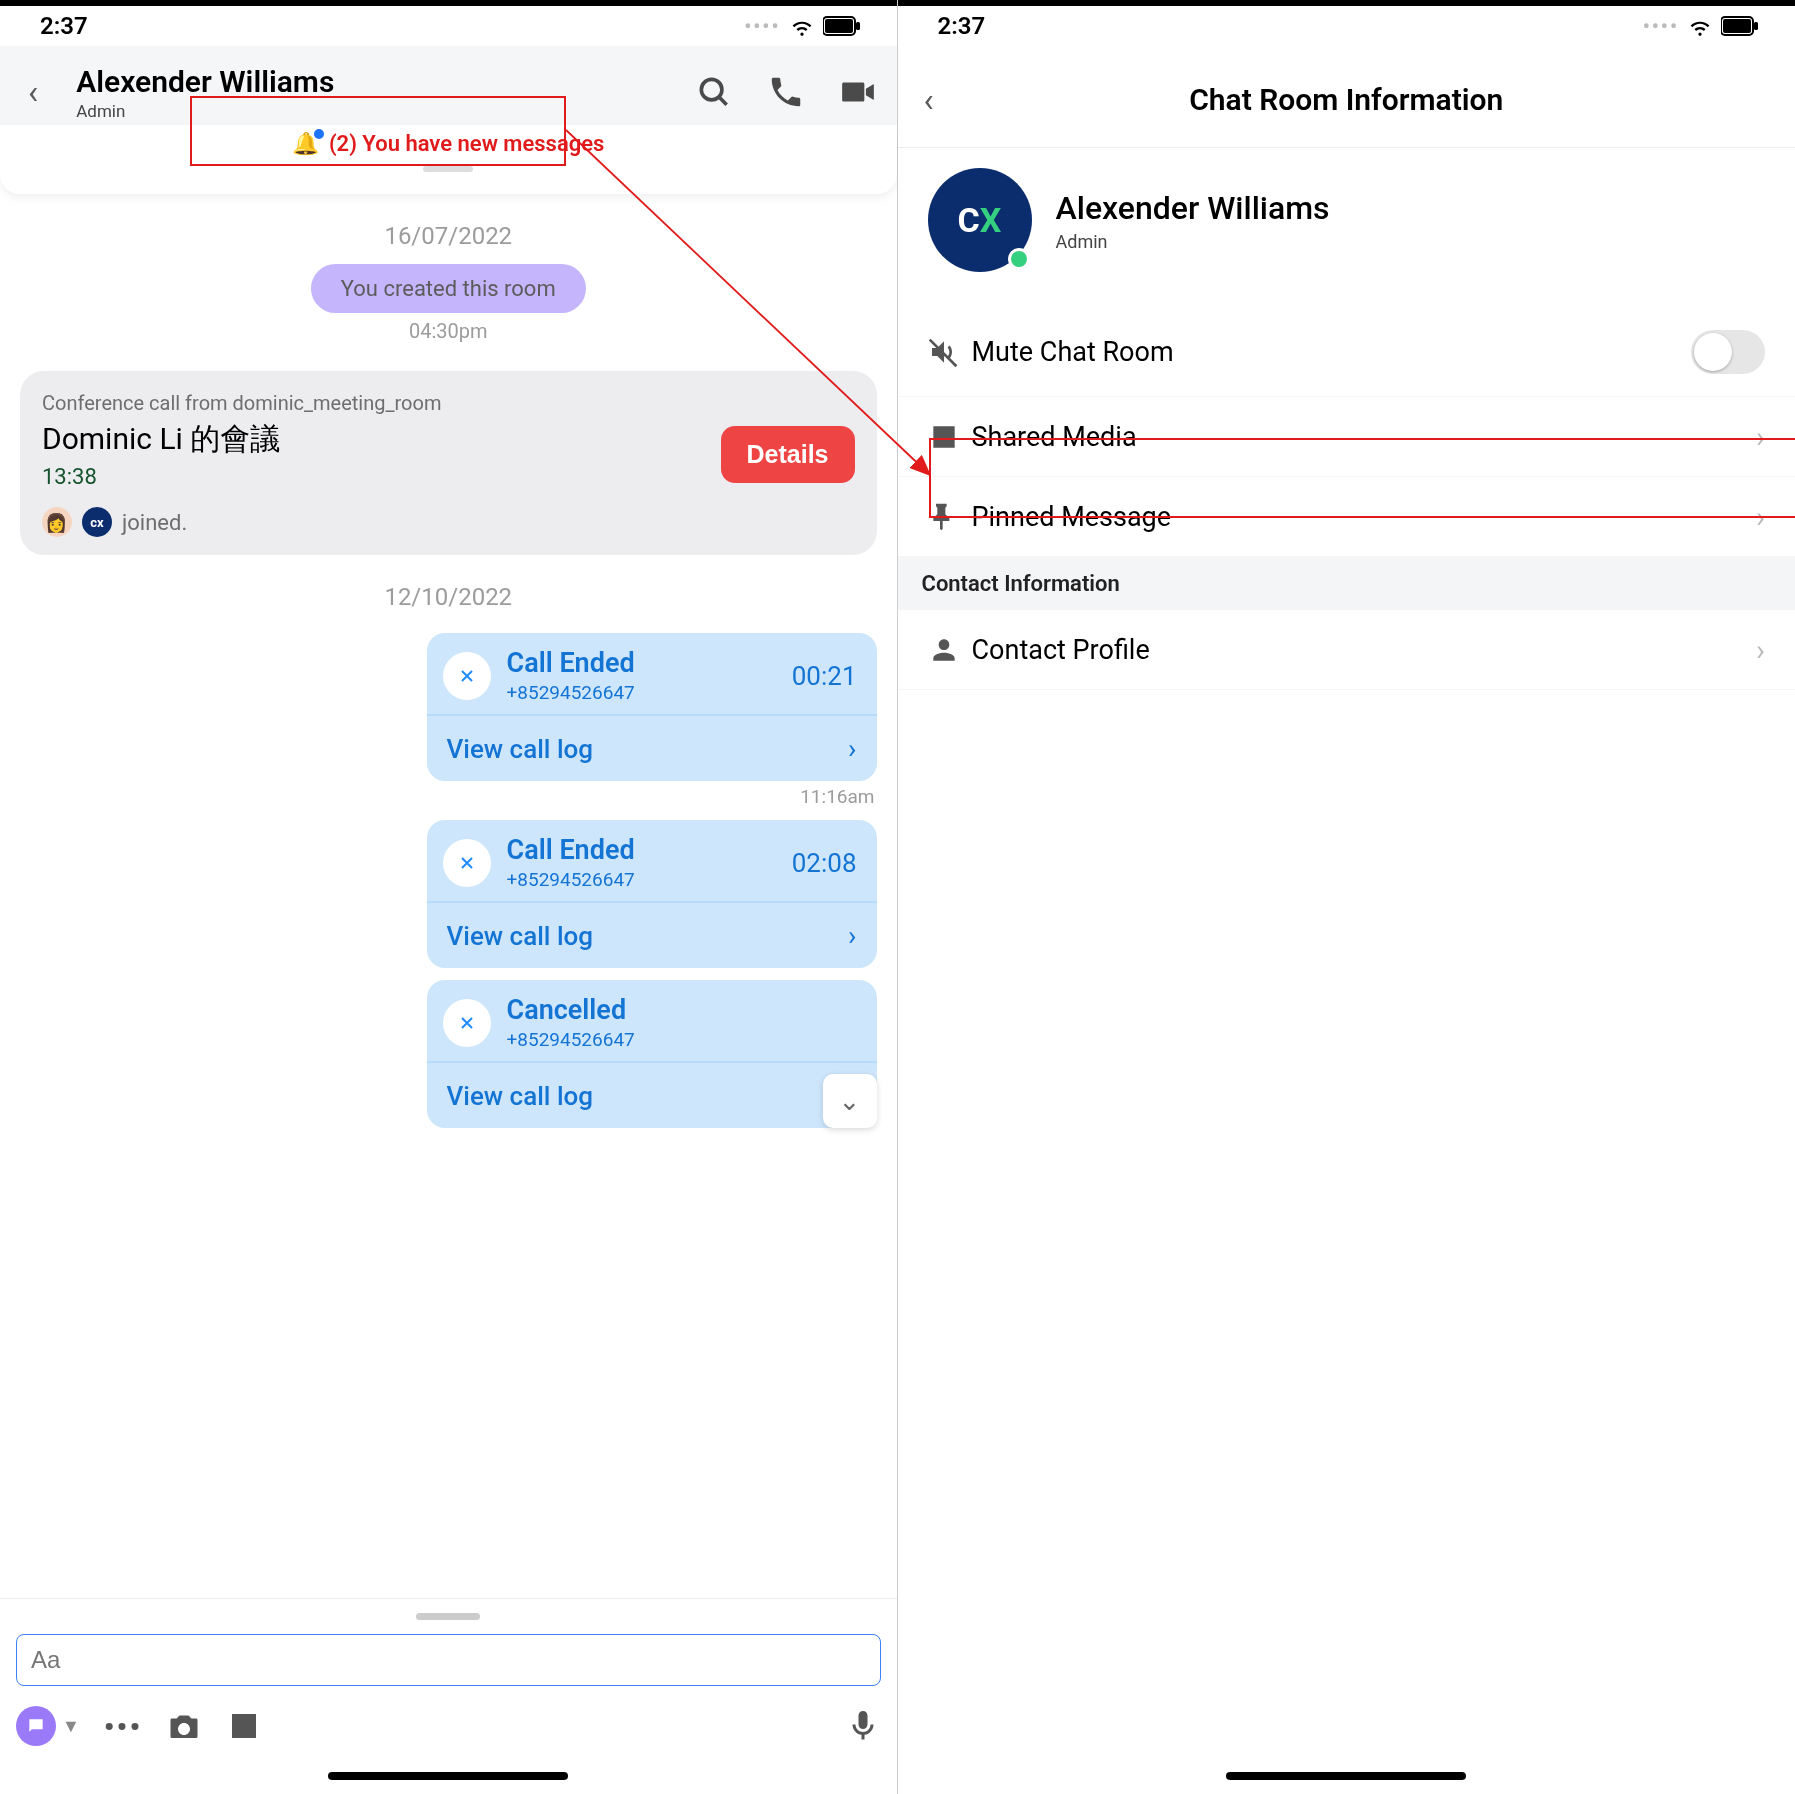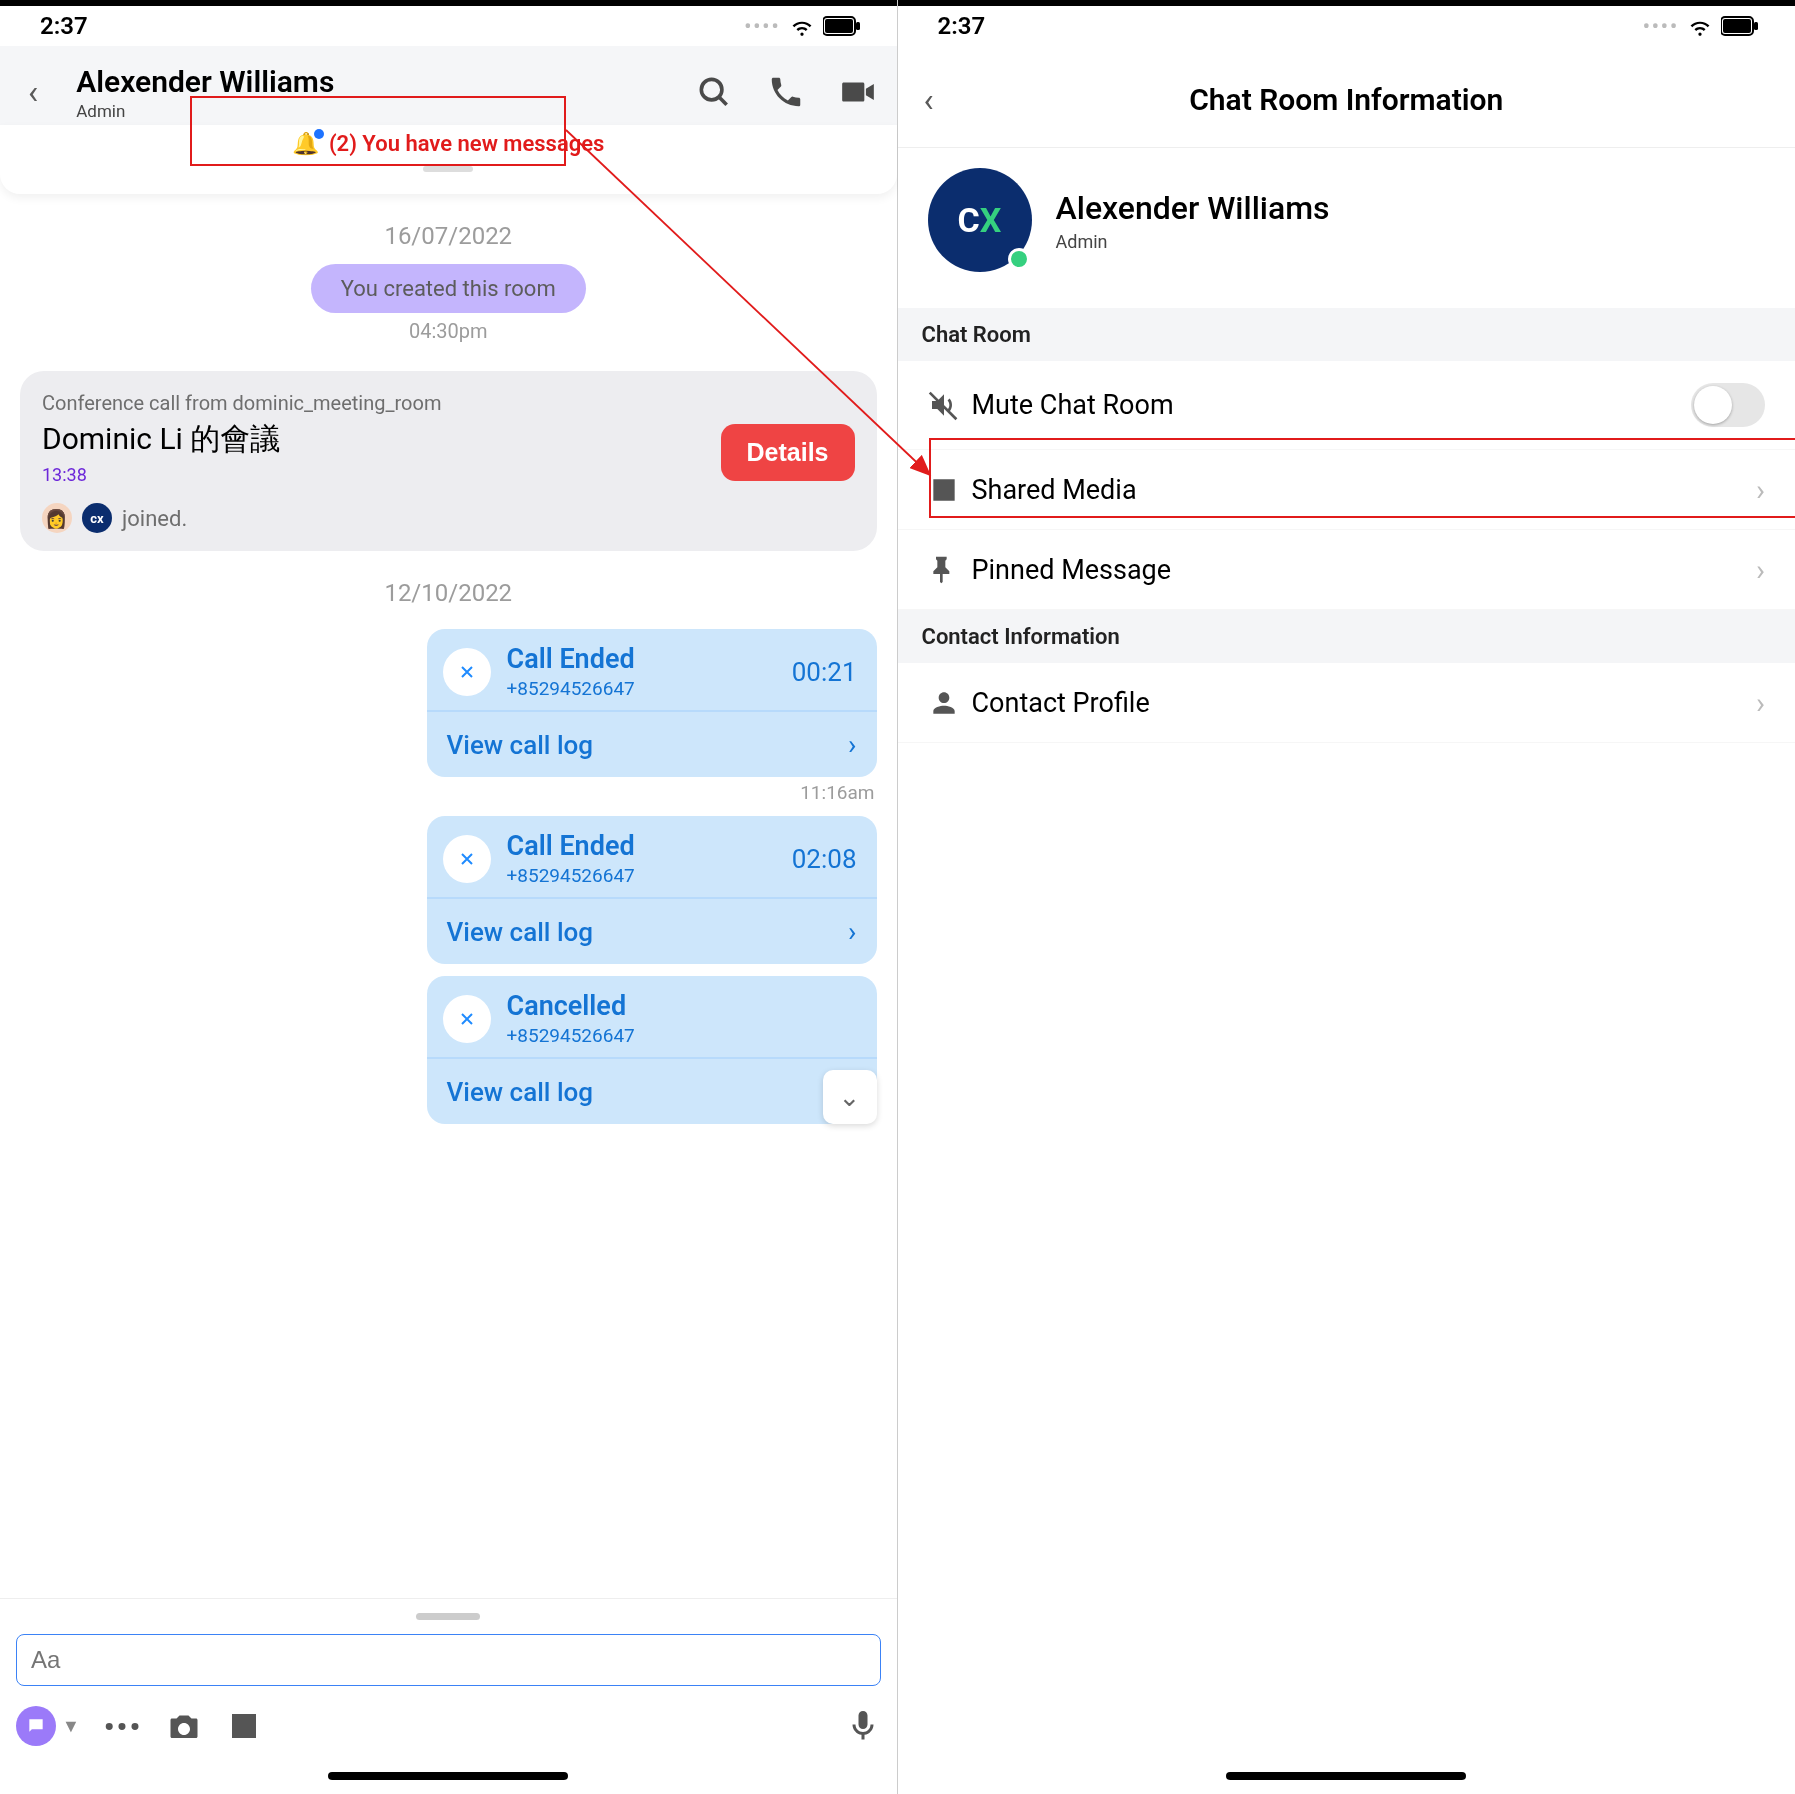--- a/index.html
+++ b/index.html
@@ -73,21 +73,21 @@
 
   .conf-card {
     background:#ededf0;
     border-radius:24px;
     margin:28px 20px 0 20px;
     padding:20px 22px 18px 22px;
   }
   .conf-meta{ color:#6e6e6e; font-size:20px; }
   .conf-row{display:flex;align-items:center;justify-content:space-between;margin-top:4px;}
   .conf-title{ font-size:30px; font-weight:400; color:#000;}
-  .conf-time{ color:#6d28d9; font-size:18px; margin-top:4px;}
+  .conf-time{ color:#14532d; font-size:22px; margin-top:4px;}
   .details-btn{ background:#ef4444; color:#fff; font-size:25px; font-weight:600; border:none; border-radius:14px; padding:14px 26px;}
   .joined-row{display:flex;align-items:center;gap:10px;margin-top:18px;}
   .avatar-sm{width:30px;height:30px;border-radius:50%;background:#f5d5c0;display:flex;align-items:center;justify-content:center;font-size:18px;}
   .avatar-cx{width:30px;height:30px;border-radius:50%;background:#0b2d6e;display:flex;align-items:center;justify-content:center;color:#fff;font-size:13px;font-weight:700;}
   .joined-text{color:#6e6e6e;font-size:22px;}
 
   .call-bubble{
     background:#cde6fb;
     border-radius:18px;
     margin:12px 20px 0 auto;
@@ -333,21 +333,20 @@
             <span class="cx-x">X</span>
           </span>
         <span class="presence"></span>
       </div>
       <div>
         <div class="info-name">Alexender Williams</div>
         <div class="info-sub">Admin</div>
       </div>
     </div>
 
-    <div class="section-title">Chat Room</div>
 
     <div class="info-row">
       <svg viewBox="0 0 24 24" fill="#555">
           <path d="M3 9h4l5-5v16l-5-5H3V9zm13 3c0-1.3-.5-2.5-1.3-3.4l1.4-1.4C17.3 8.3 18 10.1 18 12s-.7 3.7-1.9 4.8l-1.4-1.4c.8-.9 1.3-2.1 1.3-3.4zM2 2l20 20-1.4 1.4L.6 3.4 2 2z"></path>
         </svg>
       <span class="lbl">Mute Chat Room</span>
       <div class="toggle">
           <div class="knob"></div>
         </div>
     </div>

